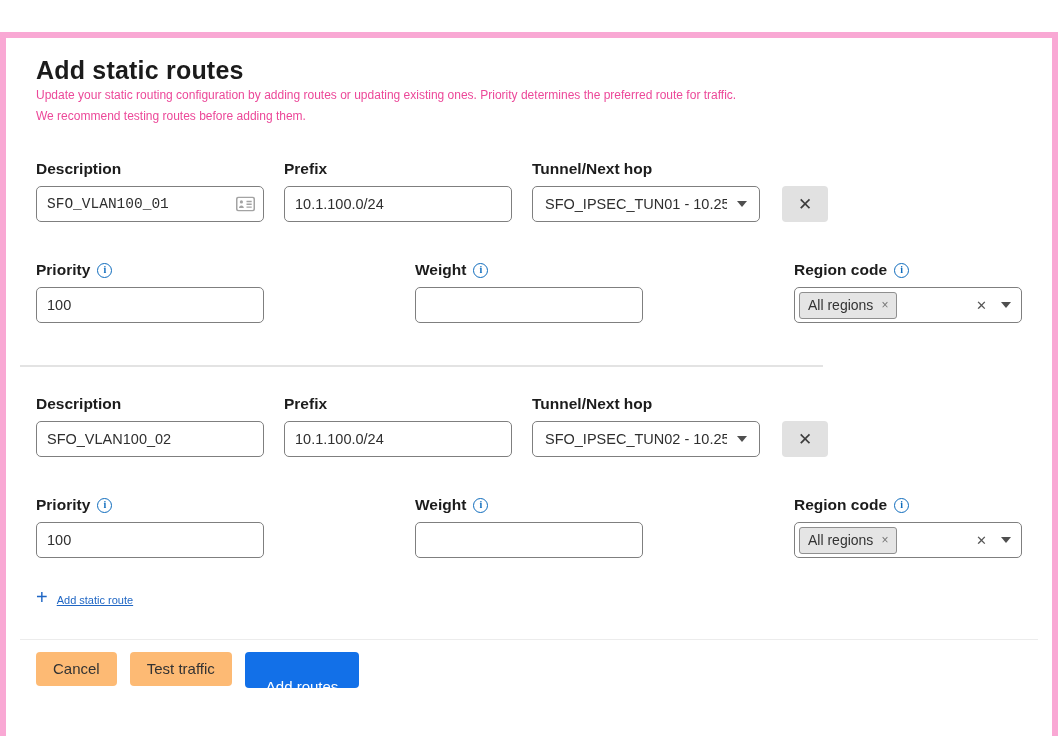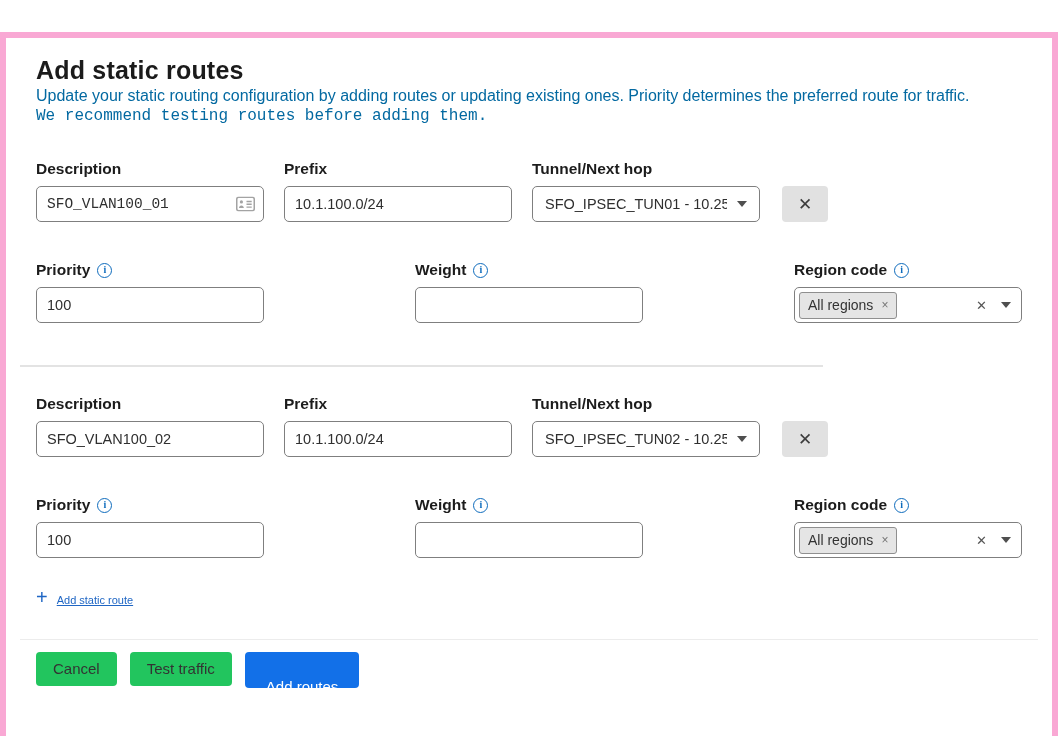--- a/index.html
+++ b/index.html
@@ -14,24 +14,24 @@
     overflow: hidden;
     position: relative;
     margin-top: 32px;
   }
 
   h1.page-title {
     font-size: 25px; font-weight: 700; color: #1b1b1b;
     margin: 6px 0 0 0; letter-spacing: 0.2px;
   }
   p.desc {
-    font-size: 16px; color: #0369a1; margin: 0; line-height: 21px;
+    font-size: 12px; color: #ec4899; margin: 0; line-height: 21px;
   }
   .desc-1 { margin-top: 21px; }
-  .desc-2 { margin-top: 28px; font-family: Liberation Mono, monospace; }
+  .desc-2 { margin-top: 28px; }
 
   .route-section { margin-top: 32px; }
   .row { display: flex; align-items: flex-end; gap: 20px; }
   .row + .row { margin-top: 38px; justify-content: space-between; }
 
   .field { width: 228px; flex: none; }
   .field-label {
     display: flex; align-items: center;
     font-size: 15.5px; font-weight: 700; color: #1c1c1c;
     margin-bottom: 7px; line-height: 20px;
@@ -116,21 +116,21 @@
   .footer-divider {
     border: none; border-top: 1px solid #ececec;
     margin: 31px -16px 0 -16px;
   }
   .footer { display: flex; gap: 13px; margin-top: 12px; }
   .btn {
     height: 34px; border: none; border-radius: 4px;
     font-size: 15px; font-family: inherit; cursor: pointer;
     padding: 0 17px; line-height: 34px;
   }
-  .btn-gray { background: #22c55e; color: #333; }
+  .btn-gray { background: #fdba74; color: #333; }
   .btn-primary { background: #1270e8; color: #fff; padding: 18px 21px; }
 </style>
 </head>
 <body>
 
 <div class="frame">
 
   <h1 class="page-title">Add static routes</h1>
   <p class="desc desc-1">Update your static routing configuration by adding routes or updating existing ones. Priority determines the preferred route for traffic.</p>
   <p class="desc desc-2">We recommend testing routes before adding them.</p>

